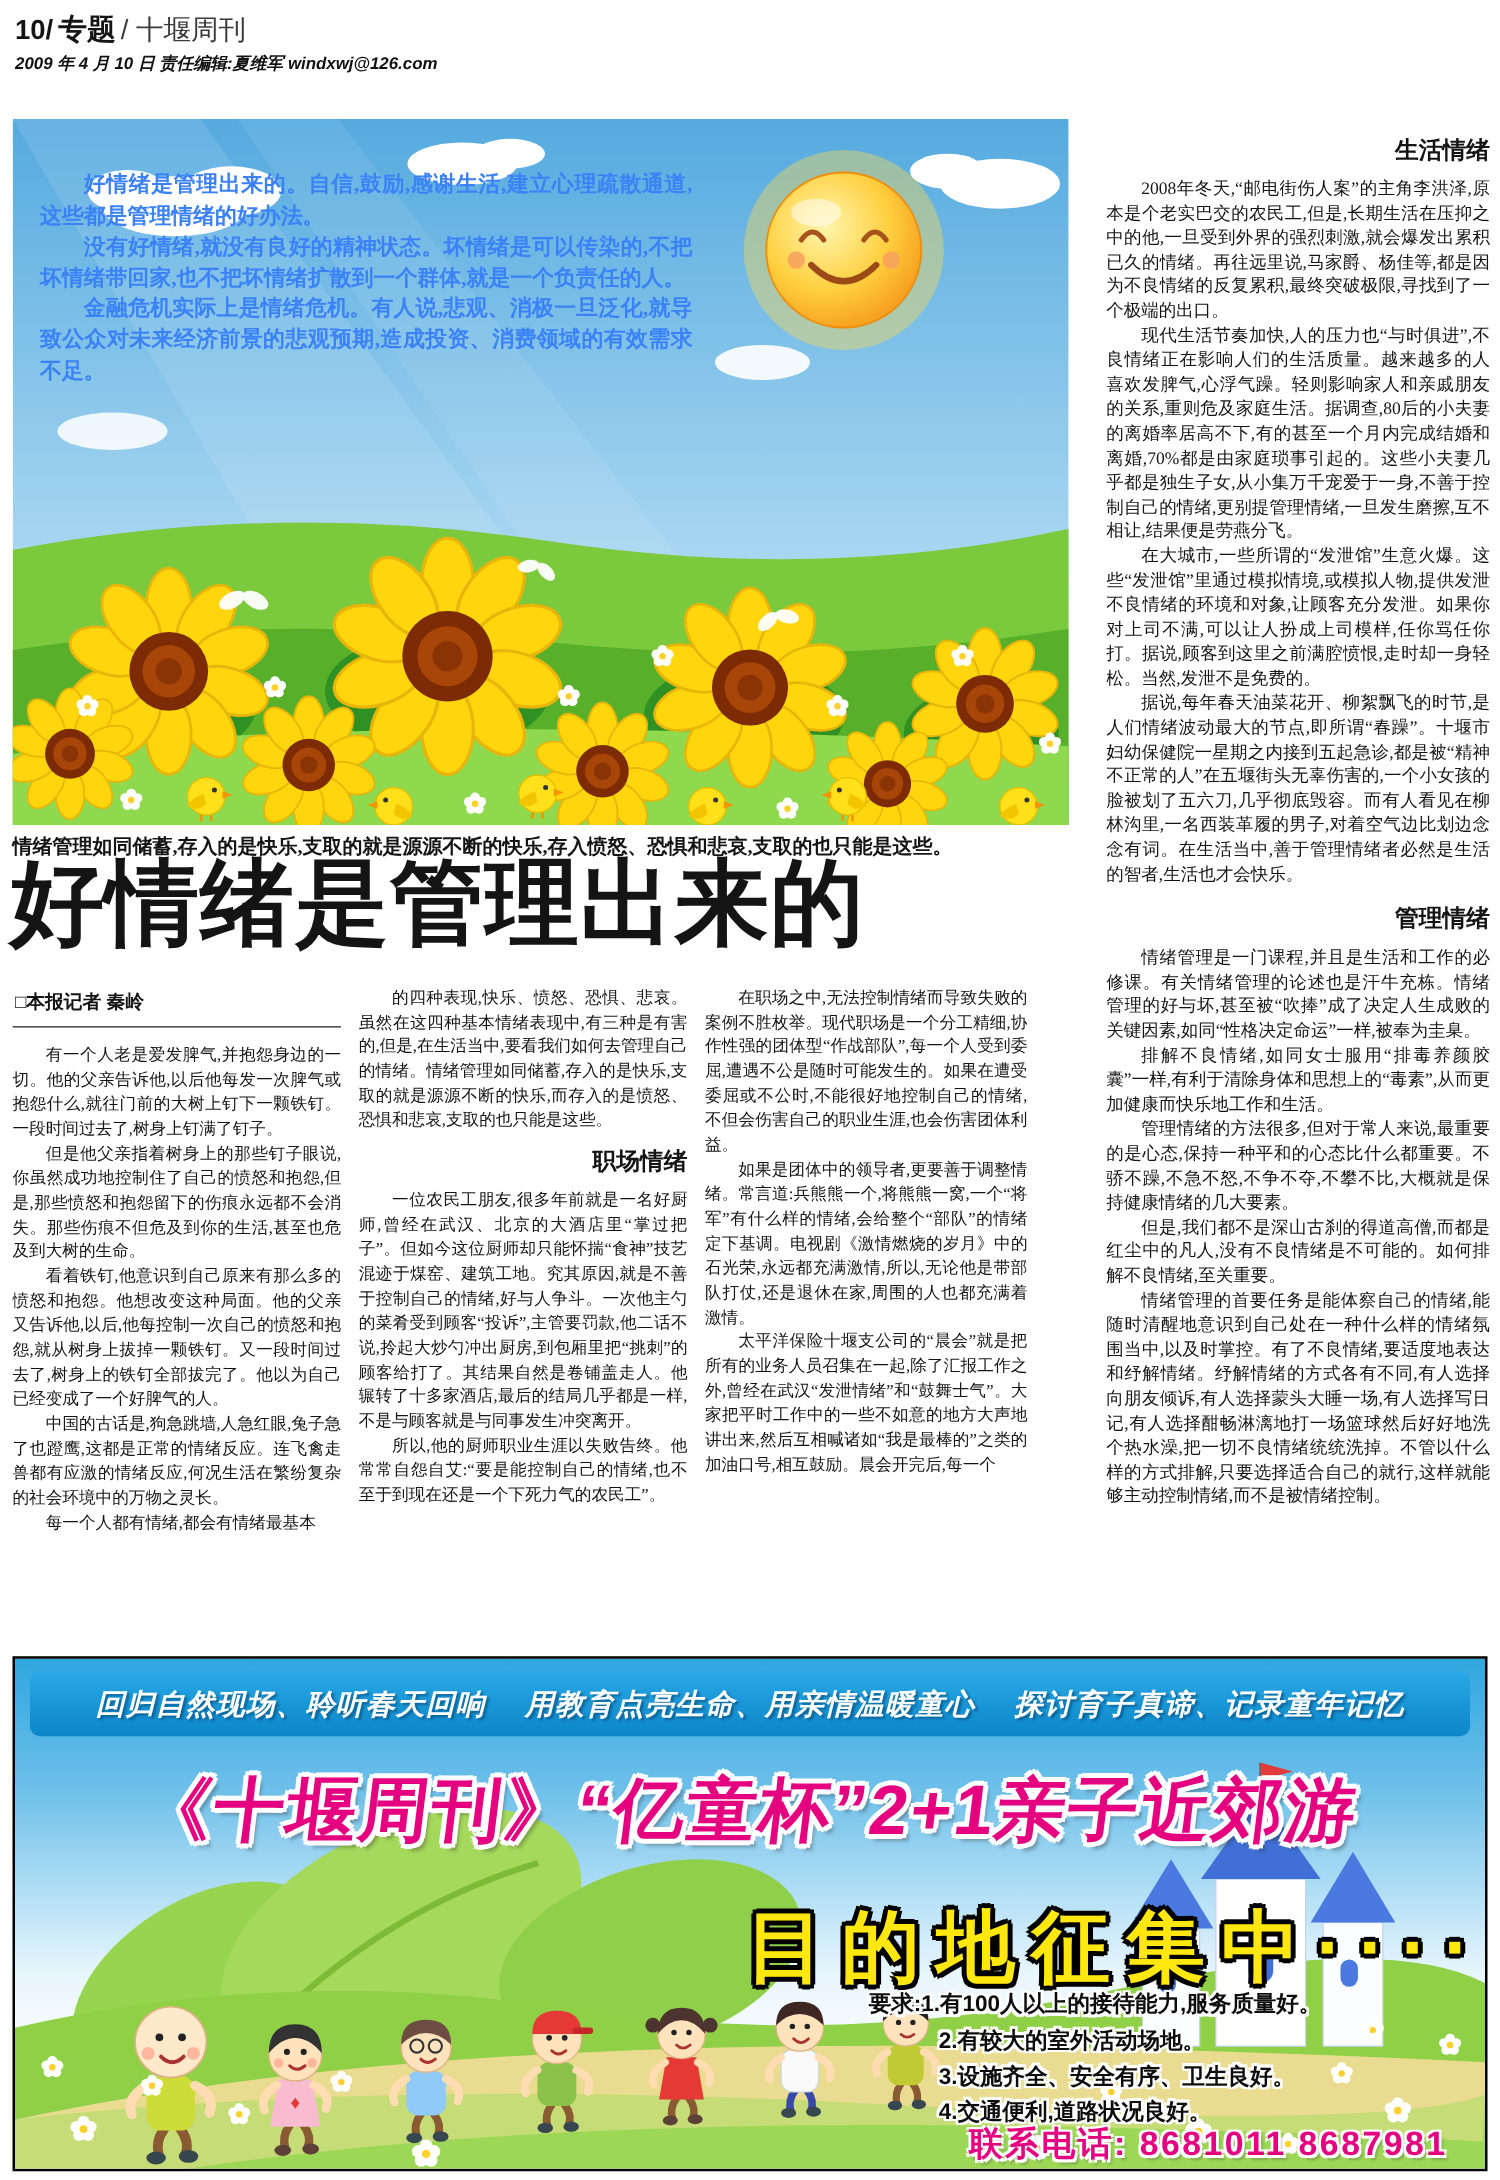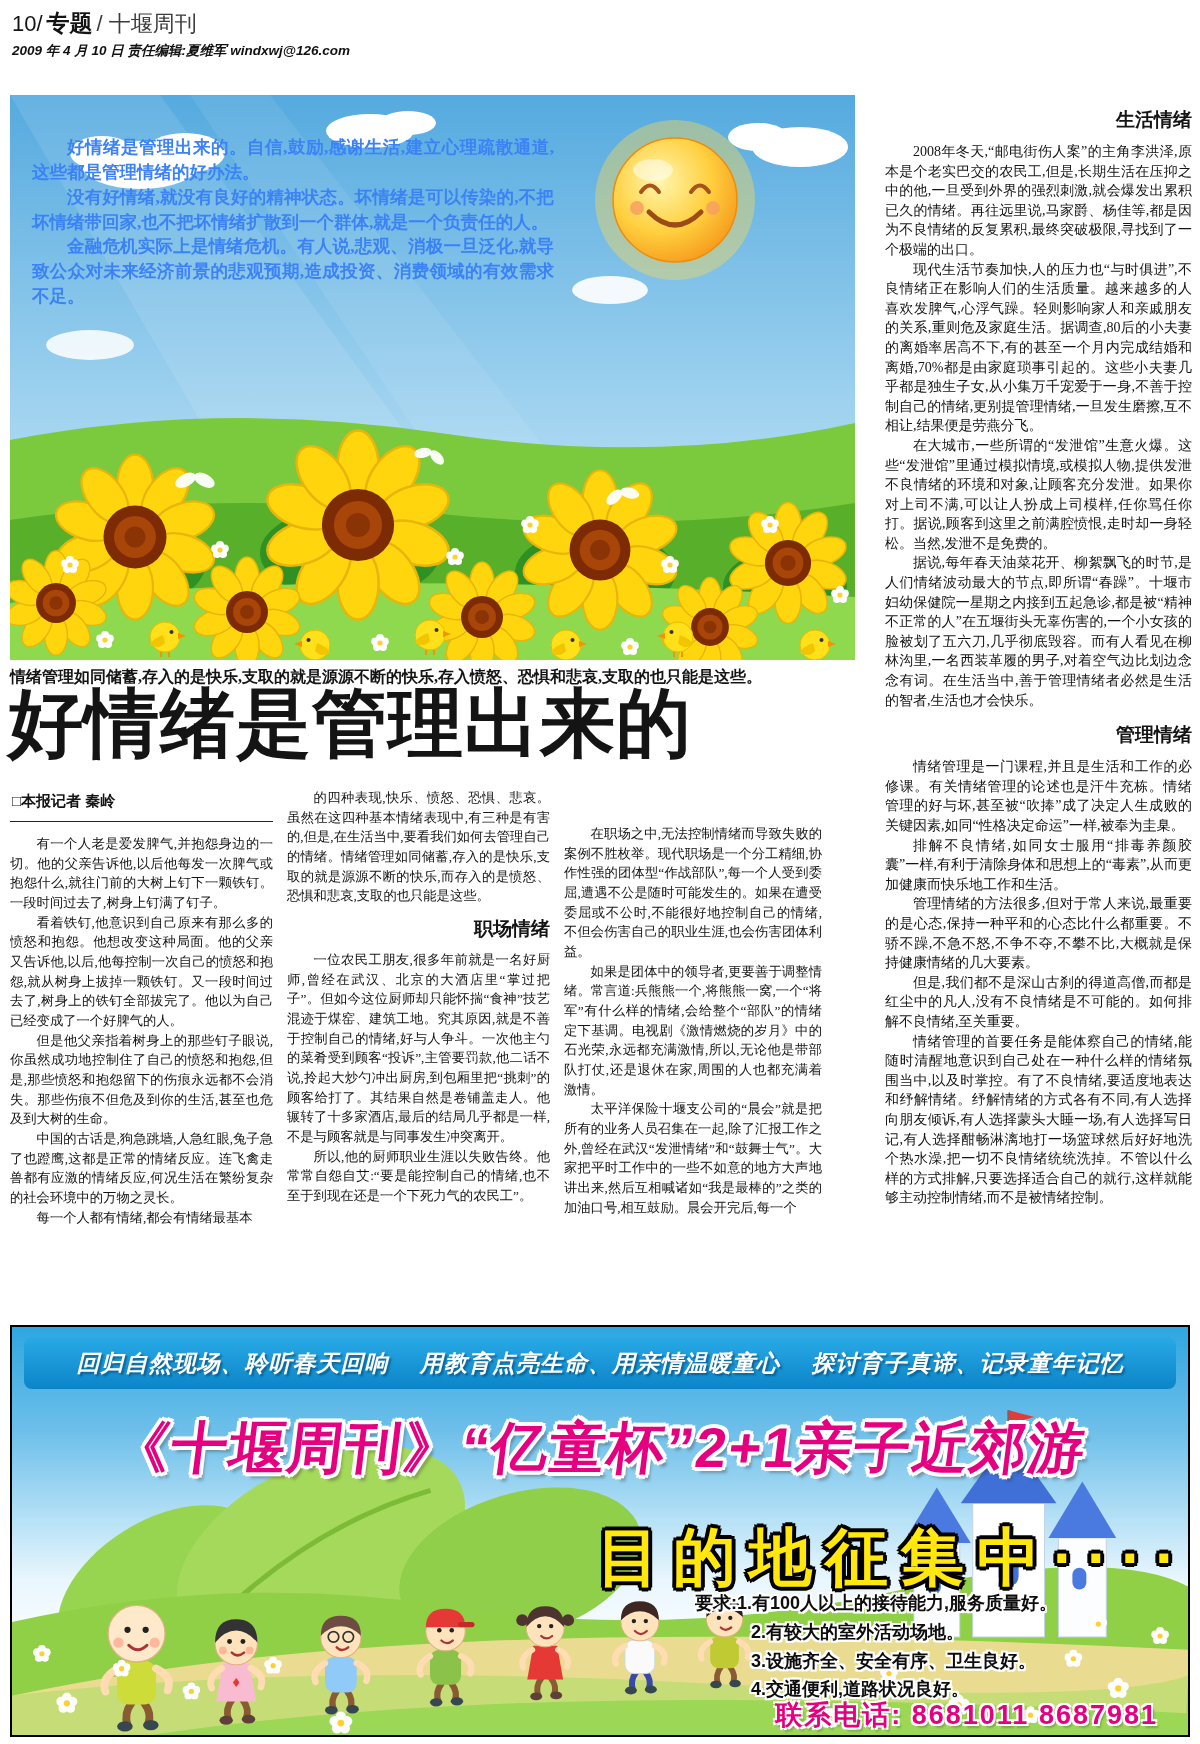--- a/index.html
+++ b/index.html
@@ -2,42 +2,42 @@
 <html><head>
 <meta charset="utf-8">
 <style>
   html,body{margin:0;padding:0;background:#e8e8e8;}
   .page{position:relative;width:1200px;height:1744px;background:#fff;overflow:hidden;
         font-family:"Liberation Serif","DejaVu Serif",serif;color:#141414;}
 
   
   .masthead{position:absolute;left:12px;top:8px;z-index:5;}
   .m1{font-family:"Liberation Sans","DejaVu Sans",sans-serif;font-size:22px;display:flex;align-items:baseline;gap:4px;}
-  .m1 .pnum{font-weight:400;text-align:center;}
+  .m1 .pnum{font-weight:700;text-align:center;}
   .m1 .sec{font-weight:900;font-size:23px;}
   .m1 .pub{font-weight:400;color:#3c3c3c;font-size:22px;}
   .m2{font-family:"Liberation Sans","DejaVu Sans",sans-serif;font-size:13.5px;font-weight:700;font-style:italic;margin-top:3px;color:#111;}
 
   
   .hero{position:absolute;left:10px;top:95px;width:845px;height:565px;overflow:hidden;}
   .hero svg{position:absolute;left:0;top:0;width:100%;height:100%;}
   .hero-text{position:absolute;left:22px;top:40px;width:522px;z-index:2;}
   .hero-text p{margin:0;text-indent:2em;font-size:17.5px;font-weight:700;line-height:1.42;text-align:justify;color:#3b82f6;}
 
   
   .caption{position:absolute;left:10px;top:667px;width:830px;font-size:16px;font-weight:700;z-index:4;}
   .headline{position:absolute;left:8px;top:684px;width:840px;margin:0;font-size:75px;font-weight:900;
             letter-spacing:1px;line-height:1.06;z-index:4;font-family:"Liberation Serif","DejaVu Serif",serif;}
 
   
   .col{position:absolute;top:788px;height:505px;overflow:hidden;text-align:justify;}
   .col p{margin:0;text-indent:2em;font-size:13.3px;line-height:1.48;}
   .col1{left:10px;width:263px;}
   .col2{left:287px;width:263px;}
-  .col3{left:564px;width:258px;margin-top:36px;}
+  .col3{left:564px;width:258px;}
   .byline{font-family:"Liberation Sans","DejaVu Sans",sans-serif;font-weight:700;font-size:15px;
           border-bottom:1.5px solid #222;padding:4px 0 10px 2px;margin-bottom:12px;}
   .subhead{font-family:"Liberation Sans","DejaVu Sans",sans-serif;font-weight:900;font-size:19px;
            text-align:right;text-indent:0;margin:10px 0 8px;}
   .col4{position:absolute;left:885px;top:95px;width:307px;height:1205px;overflow:hidden;text-align:justify;}
   .col4 p{margin:0;text-indent:2em;font-size:14px;line-height:1.4;}
   .col4 .subhead{margin:12px 0 9px;}
 
   
   .ad{position:absolute;left:10px;top:1325px;width:1180px;height:412px;border:2px solid #000;
@@ -217,22 +217,22 @@
       <p>金融危机实际上是情绪危机。有人说,悲观、消极一旦泛化,就导致公众对未来经济前景的悲观预期,造成投资、消费领域的有效需求不足。</p>
     </div>
   </div>
 
   <div class="caption">情绪管理如同储蓄,存入的是快乐,支取的就是源源不断的快乐,存入愤怒、恐惧和悲哀,支取的也只能是这些。</div>
   <h1 class="headline">好情绪是管理出来的</h1>
 
   <div class="col col1">
     <div class="byline">□本报记者  秦岭</div>
     <p>有一个人老是爱发脾气,并抱怨身边的一切。他的父亲告诉他,以后他每发一次脾气或抱怨什么,就往门前的大树上钉下一颗铁钉。一段时间过去了,树身上钉满了钉子。</p>
+    <p>但是他父亲指着树身上的那些钉子眼说,你虽然成功地控制住了自己的愤怒和抱怨,但是,那些愤怒和抱怨留下的伤痕永远都不会消失。那些伤痕不但危及到你的生活,甚至也危及到大树的生命。</p>
     <p>看着铁钉,他意识到自己原来有那么多的愤怒和抱怨。他想改变这种局面。他的父亲又告诉他,以后,他每控制一次自己的愤怒和抱怨,就从树身上拔掉一颗铁钉。又一段时间过去了,树身上的铁钉全部拔完了。他以为自己已经变成了一个好脾气的人。</p>
-    <p>但是他父亲指着树身上的那些钉子眼说,你虽然成功地控制住了自己的愤怒和抱怨,但是,那些愤怒和抱怨留下的伤痕永远都不会消失。那些伤痕不但危及到你的生活,甚至也危及到大树的生命。</p>
     <p>中国的古话是,狗急跳墙,人急红眼,兔子急了也蹬鹰,这都是正常的情绪反应。连飞禽走兽都有应激的情绪反应,何况生活在繁纷复杂的社会环境中的万物之灵长。</p>
     <p>每一个人都有情绪,都会有情绪最基本</p>
   </div>
 
   <div class="col col2">
     <p>的四种表现,快乐、愤怒、恐惧、悲哀。虽然在这四种基本情绪表现中,有三种是有害的,但是,在生活当中,要看我们如何去管理自己的情绪。情绪管理如同储蓄,存入的是快乐,支取的就是源源不断的快乐,而存入的是愤怒、恐惧和悲哀,支取的也只能是这些。</p>
     <div class="subhead">职场情绪</div>
     <p>一位农民工朋友,很多年前就是一名好厨师,曾经在武汉、北京的大酒店里“掌过把子”。但如今这位厨师却只能怀揣“食神”技艺混迹于煤窑、建筑工地。究其原因,就是不善于控制自己的情绪,好与人争斗。一次他主勺的菜肴受到顾客“投诉”,主管要罚款,他二话不说,拎起大炒勺冲出厨房,到包厢里把“挑刺”的顾客给打了。其结果自然是卷铺盖走人。他辗转了十多家酒店,最后的结局几乎都是一样,不是与顾客就是与同事发生冲突离开。</p>
     <p>所以,他的厨师职业生涯以失败告终。他常常自怨自艾:“要是能控制自己的情绪,也不至于到现在还是一个下死力气的农民工”。</p>
   </div>

